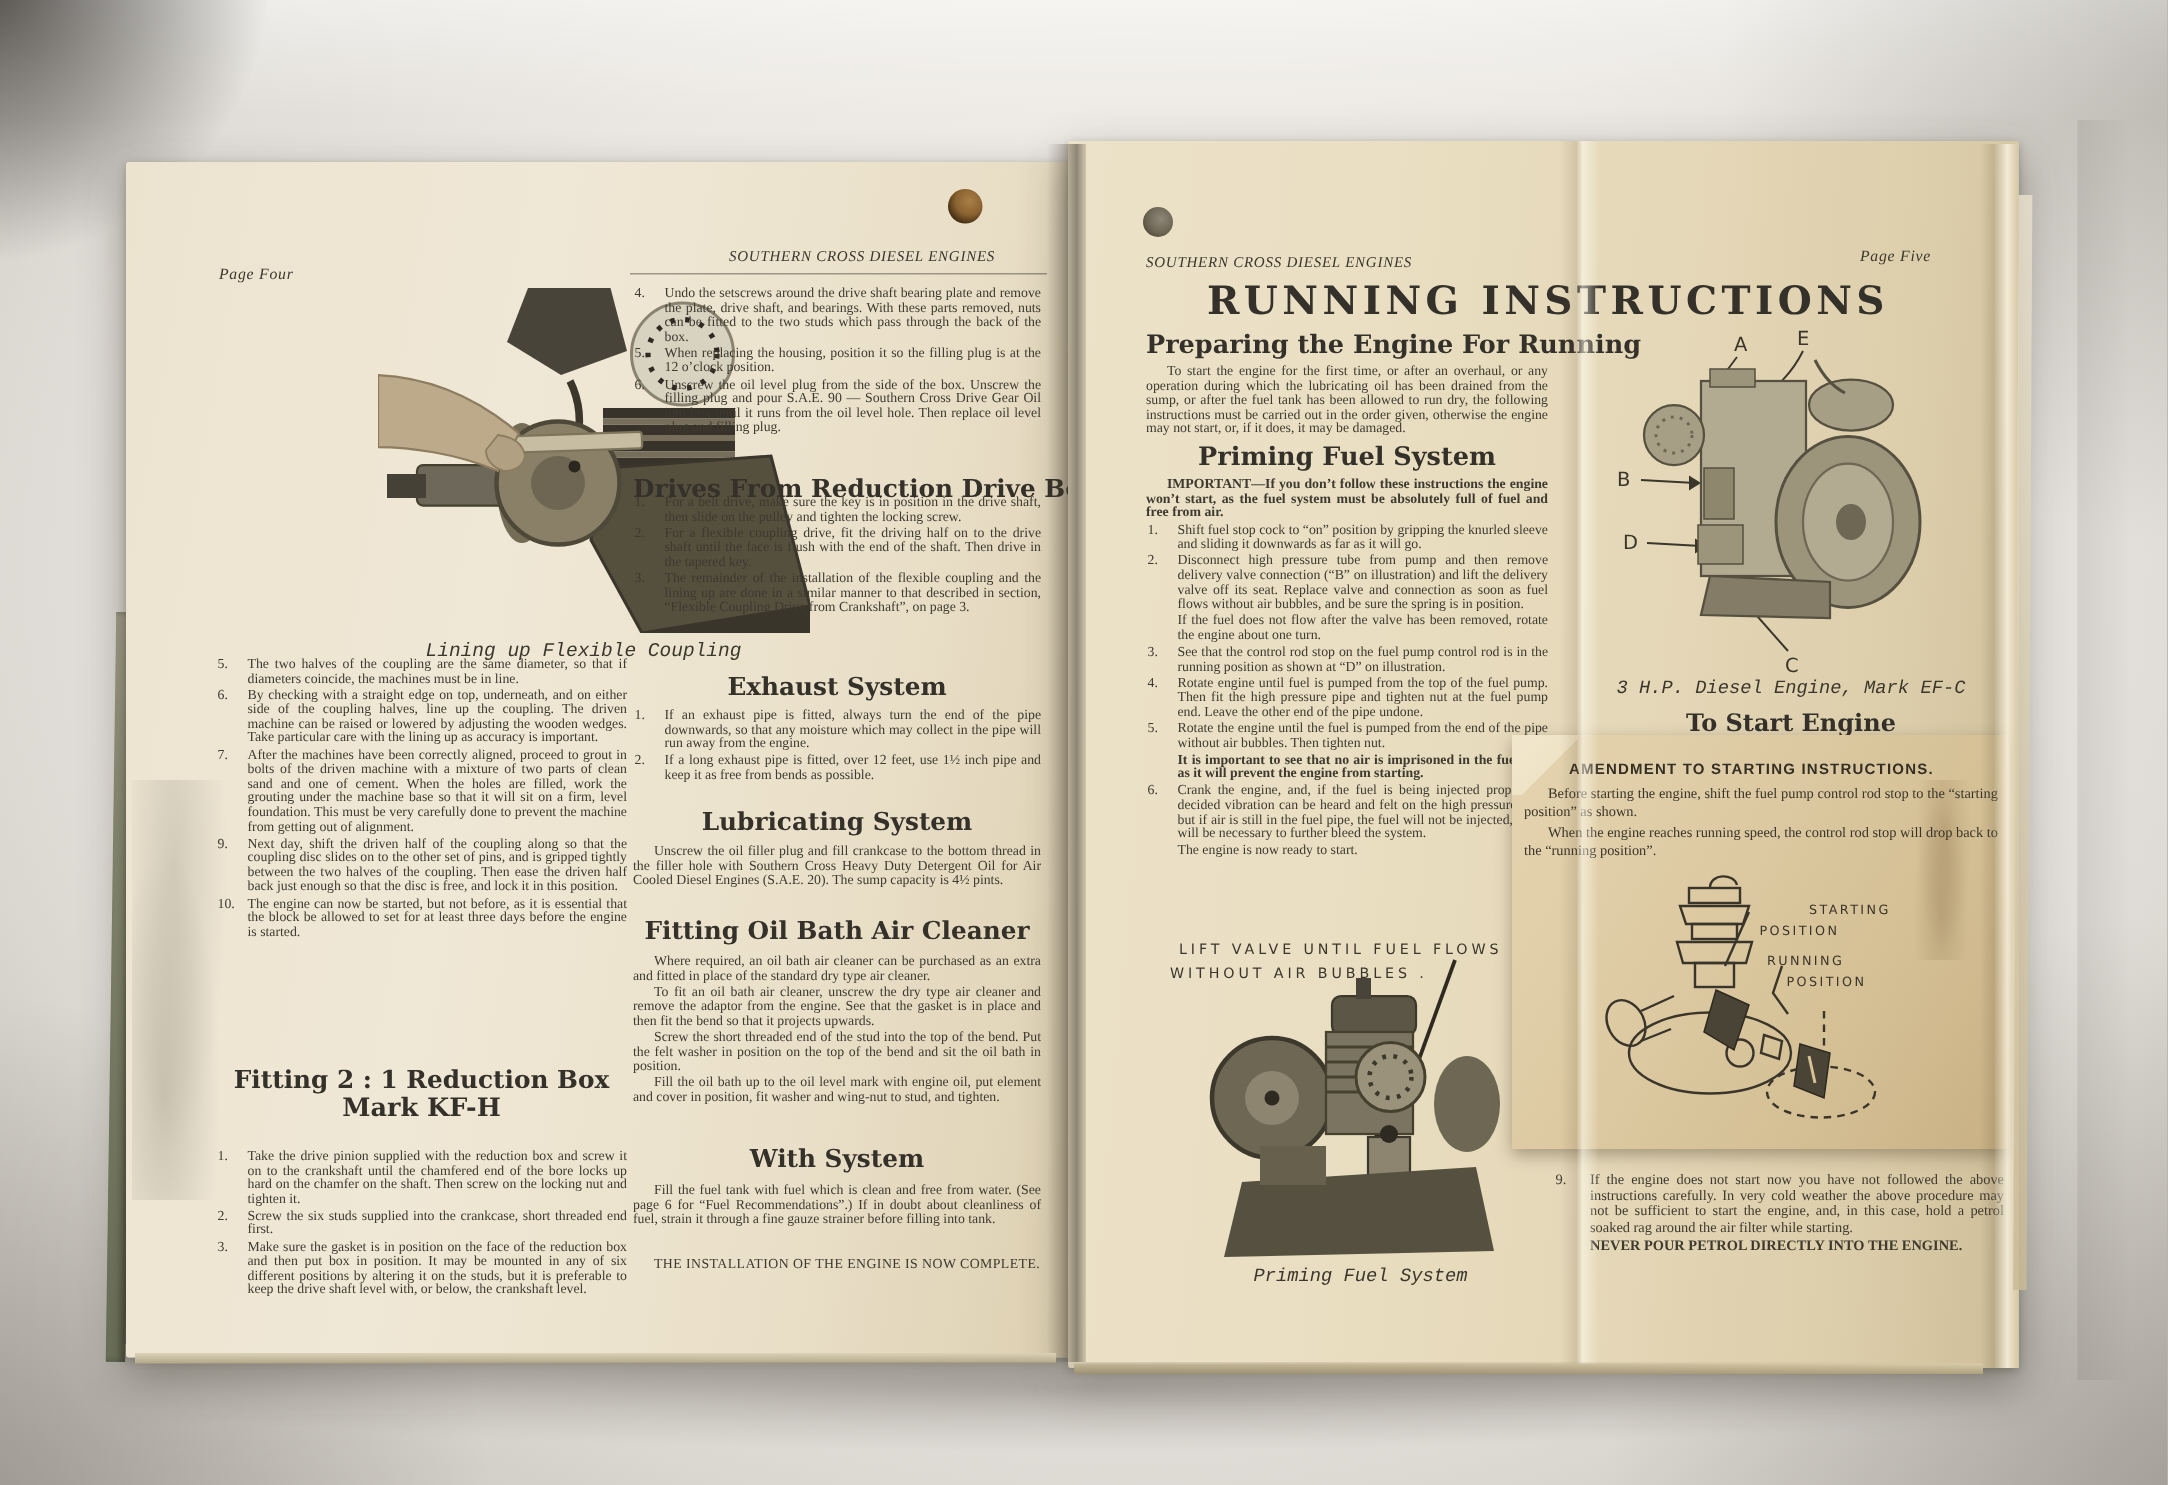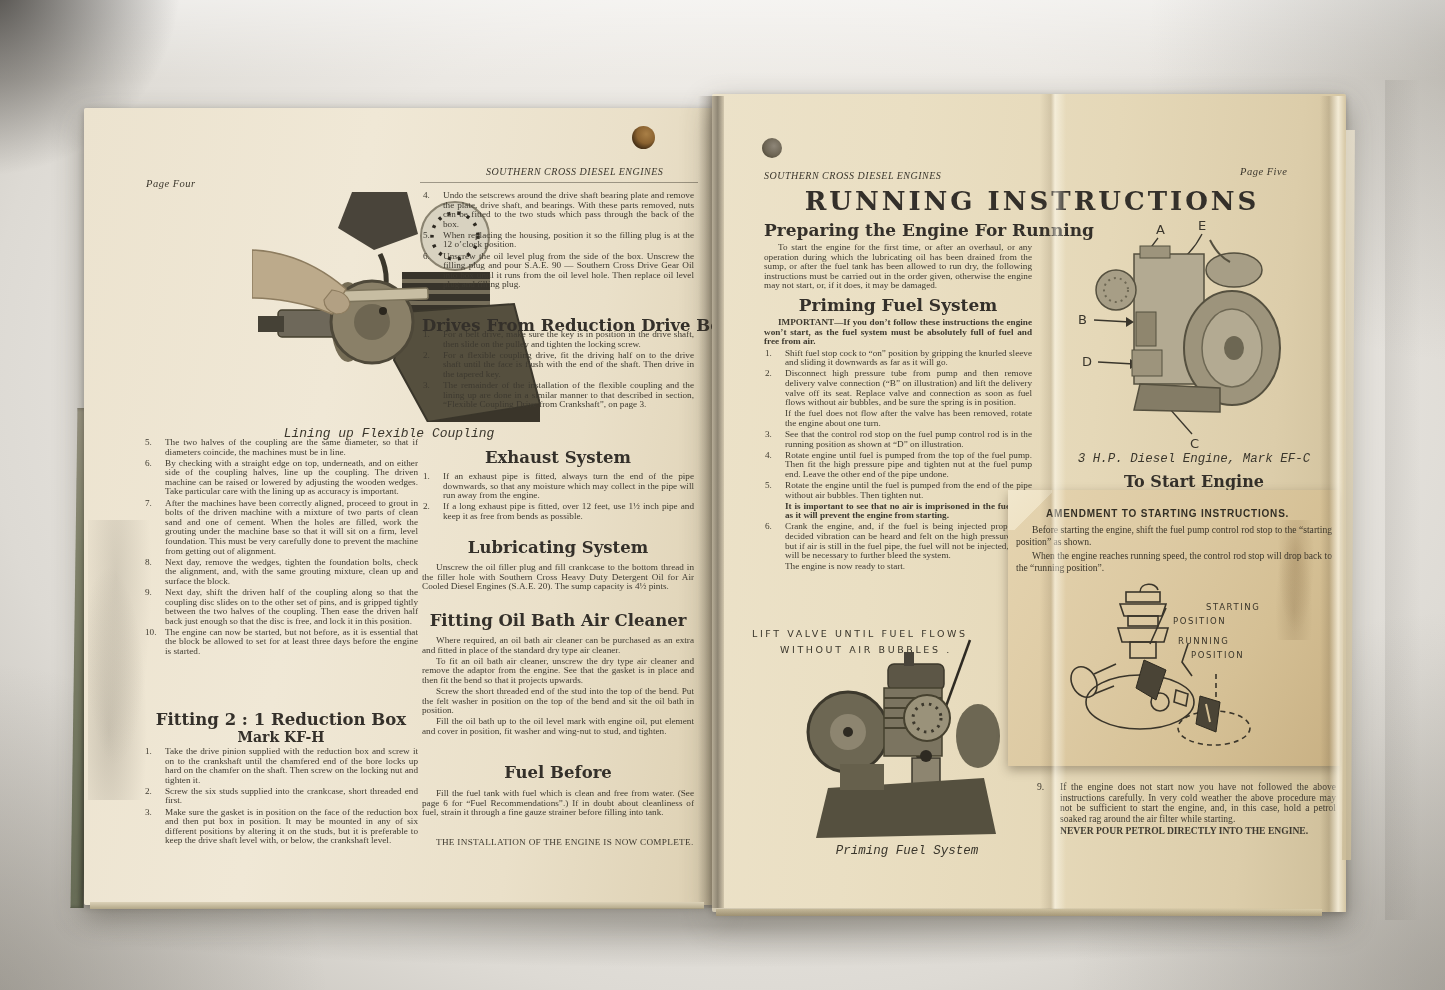--- a/index.html
+++ b/index.html
@@ -115,28 +115,27 @@
       <rect x="52" y="98" width="124" height="11" rx="2" fill="#c7bda2" stroke="#7d745c" stroke-width="1.5" transform="rotate(-2 114 103)"></rect>
       <path d="M0,58 C42,60 72,78 94,97 L80,122 C52,110 20,106 0,106 Z" fill="#bcaa8b" stroke="#8d7c5f" stroke-width="1.5"></path>
       <path d="M80,98 q16,2 18,14 q-2,10 -14,10 q-12,-4 -12,-14 Z" fill="#b2a083" stroke="#8d7c5f" stroke-width="1.2"></path>
     </svg>
     <div class="caption" style="left:140px;top:318px;width:330px;font-size:13px;">Lining up Flexible Coupling</div>
 
     <div class="block body" style="left:60px;top:330px;width:274px;">
       <div class="item"><span class="n">5.</span><span>The two halves of the coupling are the same diameter, so that if diameters coincide, the machines must be in line.</span></div>
       <div class="item"><span class="n">6.</span><span>By checking with a straight edge on top, underneath, and on either side of the coupling halves, line up the coupling.  The driven machine can be raised or lowered by adjusting the wooden wedges.  Take particular care with the lining up as accuracy is important.</span></div>
       <div class="item"><span class="n">7.</span><span>After the machines have been correctly aligned, proceed to grout in bolts of the driven machine with a mixture of two parts of clean sand and one of cement.  When the holes are filled, work the grouting under the machine base so that it will sit on a firm, level foundation.  This must be very carefully done to prevent the machine from getting out of alignment.</span></div>
-      <div class="item"><span class="n">8.</span><span>Next day, remove the wedges, tighten the foundation bolts, check the alignment, and, with the same grouting mixture, clean up and surface the block.</span></div>
       <div class="item"><span class="n">9.</span><span>Next day, shift the driven half of the coupling along so that the coupling disc slides on to the other set of pins, and is gripped tightly between the two halves of the coupling.  Then ease the driven half back just enough so that the disc is free, and lock it in this position.</span></div>
       <div class="item"><span class="n">10.</span><span>The engine can now be started, but not before, as it is essential that the block be allowed to set for at least three days before the engine is started.</span></div>
     </div>
 
     <div class="block" style="left:60px;top:602px;width:274px;">
       <div class="hsec" style="font-size:16.5px;">Fitting 2 : 1 Reduction Box</div>
-      <div class="hsec" style="font-size:14px;margin-bottom:2px;">Mark KF-H</div>
+      <div class="hsec" style="font-size:17px;margin-bottom:17px;">Mark KF-H</div>
       <div class="body">
         <div class="item"><span class="n">1.</span><span>Take the drive pinion supplied with the reduction box and screw it on to the crankshaft until the chamfered end of the bore locks up hard on the chamfer on the shaft.  Then screw on the locking nut and tighten it.</span></div>
         <div class="item"><span class="n">2.</span><span>Screw the six studs supplied into the crankcase, short threaded end first.</span></div>
         <div class="item"><span class="n">3.</span><span>Make sure the gasket is in position on the face of the reduction box and then put box in position.  It may be mounted in any of six different positions by altering it on the studs, but it is preferable to keep the drive shaft level with, or below, the crankshaft level.</span></div>
       </div>
     </div>
 
     <div class="block body" style="left:338px;top:83px;width:272px;">
       <div class="item"><span class="n">4.</span><span>Undo the setscrews around the drive shaft bearing plate and remove the plate, drive shaft, and bearings.  With these parts removed, nuts can be fitted to the two studs which pass through the back of the box.</span></div>
       <div class="item"><span class="n">5.</span><span>When replacing the housing, position it so the filling plug is at the 12 o’clock position.</span></div>
@@ -162,21 +161,21 @@
     </div>
 
     <div class="block hsec" style="left:338px;top:503px;width:272px;font-size:16.5px;">Fitting Oil Bath Air Cleaner</div>
     <div class="block body" style="left:338px;top:528px;width:272px;">
       <p class="para">Where required, an oil bath air cleaner can be purchased as an extra and fitted in place of the standard dry type air cleaner.</p>
       <p class="para">To fit an oil bath air cleaner, unscrew the dry type air cleaner and remove the adaptor from the engine.  See that the gasket is in place and then fit the bend so that it projects upwards.</p>
       <p class="para">Screw the short threaded end of the stud into the top of the bend.  Put the felt washer in position on the top of the bend and sit the oil bath in position.</p>
       <p class="para">Fill the oil bath up to the oil level mark with engine oil, put element and cover in position, fit washer and wing-nut to stud, and tighten.</p>
     </div>
 
-    <div class="block hsec" style="left:338px;top:655px;width:272px;font-size:16.5px;">Fuel Before</div>
+    <div class="block hsec" style="left:338px;top:655px;width:272px;font-size:16.5px;">With System</div>
     <div class="block body" style="left:338px;top:681px;width:272px;">
       <p class="para">Fill the fuel tank with fuel which is clean and free from water.  (See page 6 for “Fuel Recommendations”.)  If in doubt about cleanliness of fuel, strain it through a fine gauze strainer before filling into tank.</p>
     </div>
 
     <div class="block body" style="left:338px;top:730px;width:272px;letter-spacing:.3px;">
       <p class="para">THE INSTALLATION OF THE ENGINE IS NOW COMPLETE.</p>
     </div>
 
     <div class="stain-left" style="left:4px;top:412px;"></div>
   </div>
@@ -203,21 +202,21 @@
         <div class="item"><span>If the fuel does not flow after the valve has been removed, rotate the engine about one turn.</span></div>
         <div class="item"><span class="n">3.</span><span>See that the control rod stop on the fuel pump control rod is in the running position as shown at “D” on illustration.</span></div>
         <div class="item"><span class="n">4.</span><span>Rotate engine until fuel is pumped from the top of the fuel pump.  Then fit the high pressure pipe and tighten nut at the fuel pump end.  Leave the other end of the pipe undone.</span></div>
         <div class="item"><span class="n">5.</span><span>Rotate the engine until the fuel is pumped from the end of the pipe without air bubbles.  Then tighten nut.</span></div>
         <div class="item bold"><span>It is important to see that no air is imprisoned in the fuel line, as it will prevent the engine from starting.</span></div>
         <div class="item"><span class="n">6.</span><span>Crank the engine, and, if the fuel is being injected properly, a decided vibration can be heard and felt on the high pressure pipe, but if air is still in the fuel pipe, the fuel will not be injected, and it will be necessary to further bleed the system.</span></div>
         <div class="item"><span>The engine is now ready to start.</span></div>
       </div>
     </div>
 
-    <div class="hand" style="left:40px;top:534px;">LIFT VALVE UNTIL FUEL FLOWS</div>
+    <div class="hand" style="left:74px;top:534px;">LIFT VALVE UNTIL FUEL FLOWS</div>
     <div class="hand" style="left:52px;top:550px;margin-left:16px;">WITHOUT AIR BUBBLES .</div>
 
     <svg class="block" style="left:88px;top:542px;" width="215" height="205" viewBox="0 0 215 205">
       <line x1="170" y1="4" x2="128" y2="120" stroke="#2e2a22" stroke-width="2.5"></line>
       <polygon points="120,132 136,114 113,111" fill="#2e2a22"></polygon>
       <rect x="88" y="28" width="56" height="26" rx="6" fill="#5c5646" stroke="#3c382c" stroke-width="1.5"></rect>
       <rect x="104" y="16" width="10" height="14" fill="#49443a"></rect>
       <circle cx="48" cy="96" r="40" fill="#6d6753" stroke="#3c382c" stroke-width="3"></circle>
       <circle cx="48" cy="96" r="18" fill="#8d8570"></circle>
       <circle cx="48" cy="96" r="5" fill="#2e2a22"></circle>

